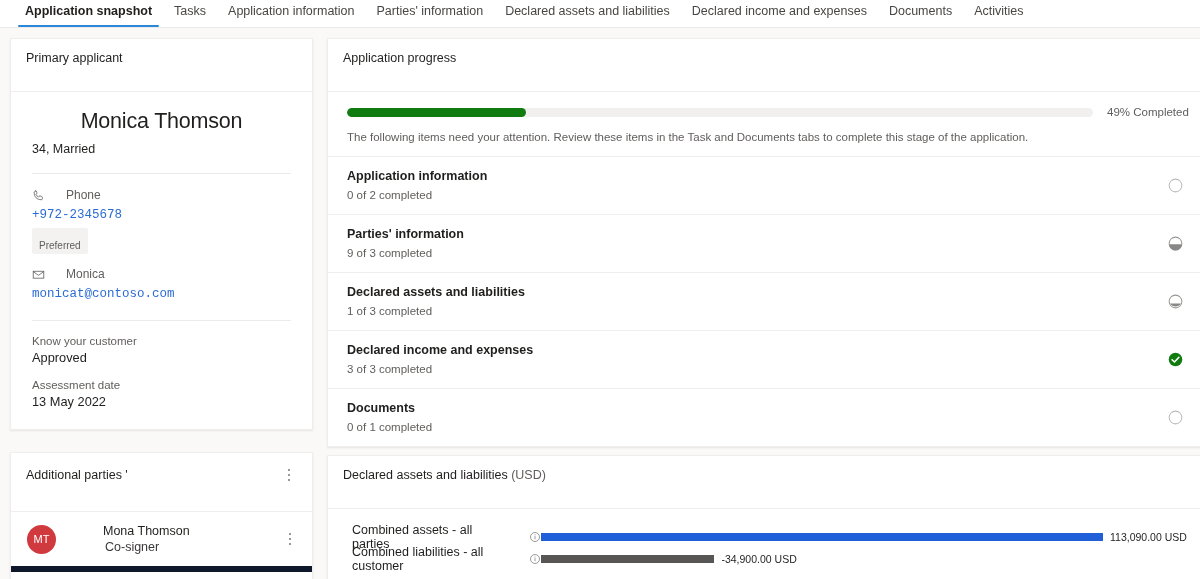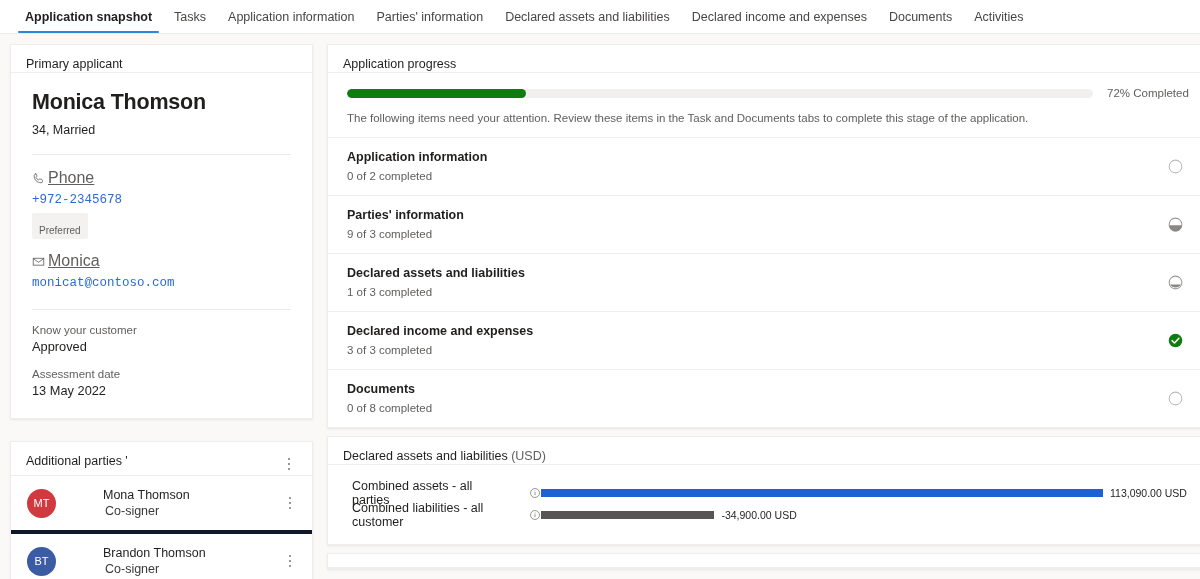--- a/index.html
+++ b/index.html
@@ -8,21 +8,21 @@
     width: 1200px; height: 579px;
     background: #faf9f8;
     font-family: "Liberation Sans", sans-serif;
     color: #201f1e;
     overflow: hidden;
   }
   .app { width: 1200px; height: 579px; position: relative; background: #faf9f8; }
 
   
   .tabbar {
-    height: 34px;
+    height: 28px;
     background: #ffffff;
     display: flex;
     align-items: flex-end;
     padding: 0 0 0 14px;
     border-bottom: 1px solid #edebe9;
     position: relative;
   }
   .tab {
     font-size: 12.5px;
     color: #484644;
@@ -51,46 +51,47 @@
   }
   .left-col { width: 303px; flex: 0 0 303px; }
   .right-col { flex: 1; display: flex; flex-direction: column; gap: 8px; }
 
   .card {
     background: #ffffff;
     border: 1px solid #f0eeec;
     box-shadow: 0 0.6px 1.8px rgba(0,0,0,0.08);
   }
   .card-head {
-    padding: 12px 15px 1px 15px;
+    padding: 12px 15px 26px 15px;
     font-size: 12.5px;
     color: #201f1e;
     border-bottom: 1px solid #f0eeec;
     display: flex;
-    align-items: flex-start;
+    align-items: center;
     justify-content: space-between;
   }
   .card-head .sub { color: #605e5c; font-weight: normal; }
 
   
   .applicant-body { padding: 16px 21px 20px 21px; }
   .name {
     font-size: 21.5px;
-    font-weight: bold;
+    font-weight: normal;
     color: #201f1e;
     letter-spacing: -0.2px;
     margin: 0 0 8px 0;
     line-height: 26px;
+    text-align: center;
   }
   .sub-line { font-size: 12.5px; color: #201f1e; margin-bottom: 17px; }
   .divider { height: 1px; background: #edebe9; margin: 0 0 14px 0; }
 
   .field-label {
-    display: flex; align-items: center; gap: 3px;
-    font-size: 16px; color: #605e5c; margin-bottom: 6px; text-decoration: underline;
+    display: flex; align-items: center; gap: 21px;
+    font-size: 12px; color: #605e5c; margin-bottom: 6px;
   }
   .field-link {
     font-size: 12.5px; color: #2b6cd4; text-decoration: none; display: block;
     margin-bottom: 6px; cursor: pointer; font-family: Liberation Mono, monospace;
   }
   .pill {
     display: inline-block;
     background: #f3f2f1;
     color: #605e5c;
     font-size: 10px;
@@ -107,21 +108,21 @@
   .kebab {
     width: 16px; height: 20px;
     display: flex; flex-direction: column;
     align-items: center; justify-content: center; gap: 2.5px;
     cursor: pointer;
   }
   .kebab i { width: 2.6px; height: 2.6px; background: #797775; border-radius: 50%; display: block; }
   .party-row {
     display: flex; align-items: center;
     padding: 11px 14px 11px 16px;
-    border-bottom: 4px solid #0f172a;
+    border-bottom: 6px solid #0f172a;
     gap: 13px;
     cursor: pointer;
   }
   .party-row:last-child { border-bottom: none; }
   .avatar {
     width: 29px; height: 29px; border-radius: 50%;
     color: #fff; font-size: 11px;
     display: flex; align-items: center; justify-content: center;
     flex: 0 0 29px;
   }
@@ -272,21 +273,21 @@
 
       <div class="card">
         <div class="card-head">
           <span>Application progress</span>
         </div>
         <div class="progress-body">
           <div class="progress-row">
             <div class="track">
               <div class="fill" id="progress-fill" style="width: 24%; background: rgb(16, 124, 16);"></div>
             </div>
-            <div class="pct">72% Completed</div>
+            <div class="pct">49% Completed</div>
           </div>
           <div class="progress-note">The following items need your attention. Review these items in the Task and Documents tabs to complete this stage of the application.</div>
         </div>
 
         <div class="item">
           <div class="item-text">
             <div class="item-title">Application information</div>
             <div class="item-sub">0 of 2 completed</div>
           </div>
           <span class="status">
@@ -331,21 +332,21 @@
             <svg width="17" height="17" viewBox="0 0 20 20">
               <circle cx="10" cy="10" r="8" fill="#107c10"></circle>
               <path d="M6 10.2 L8.8 13 L14 7.4" fill="none" stroke="#ffffff" stroke-width="1.8" stroke-linecap="round" stroke-linejoin="round"></path>
             </svg>
           </span>
         </div>
 
         <div class="item">
           <div class="item-text">
             <div class="item-title">Documents</div>
-            <div class="item-sub">0 of 8 completed</div>
+            <div class="item-sub">0 of 1 completed</div>
           </div>
           <span class="status">
             <svg width="17" height="17" viewBox="0 0 20 20">
                 <circle cx="10" cy="10" r="7.5" fill="#ffffff" stroke="#bdbbb9" stroke-width="1.2"></circle>
               </svg>
           </span>
         </div>
       </div>
 
       <div class="card">

